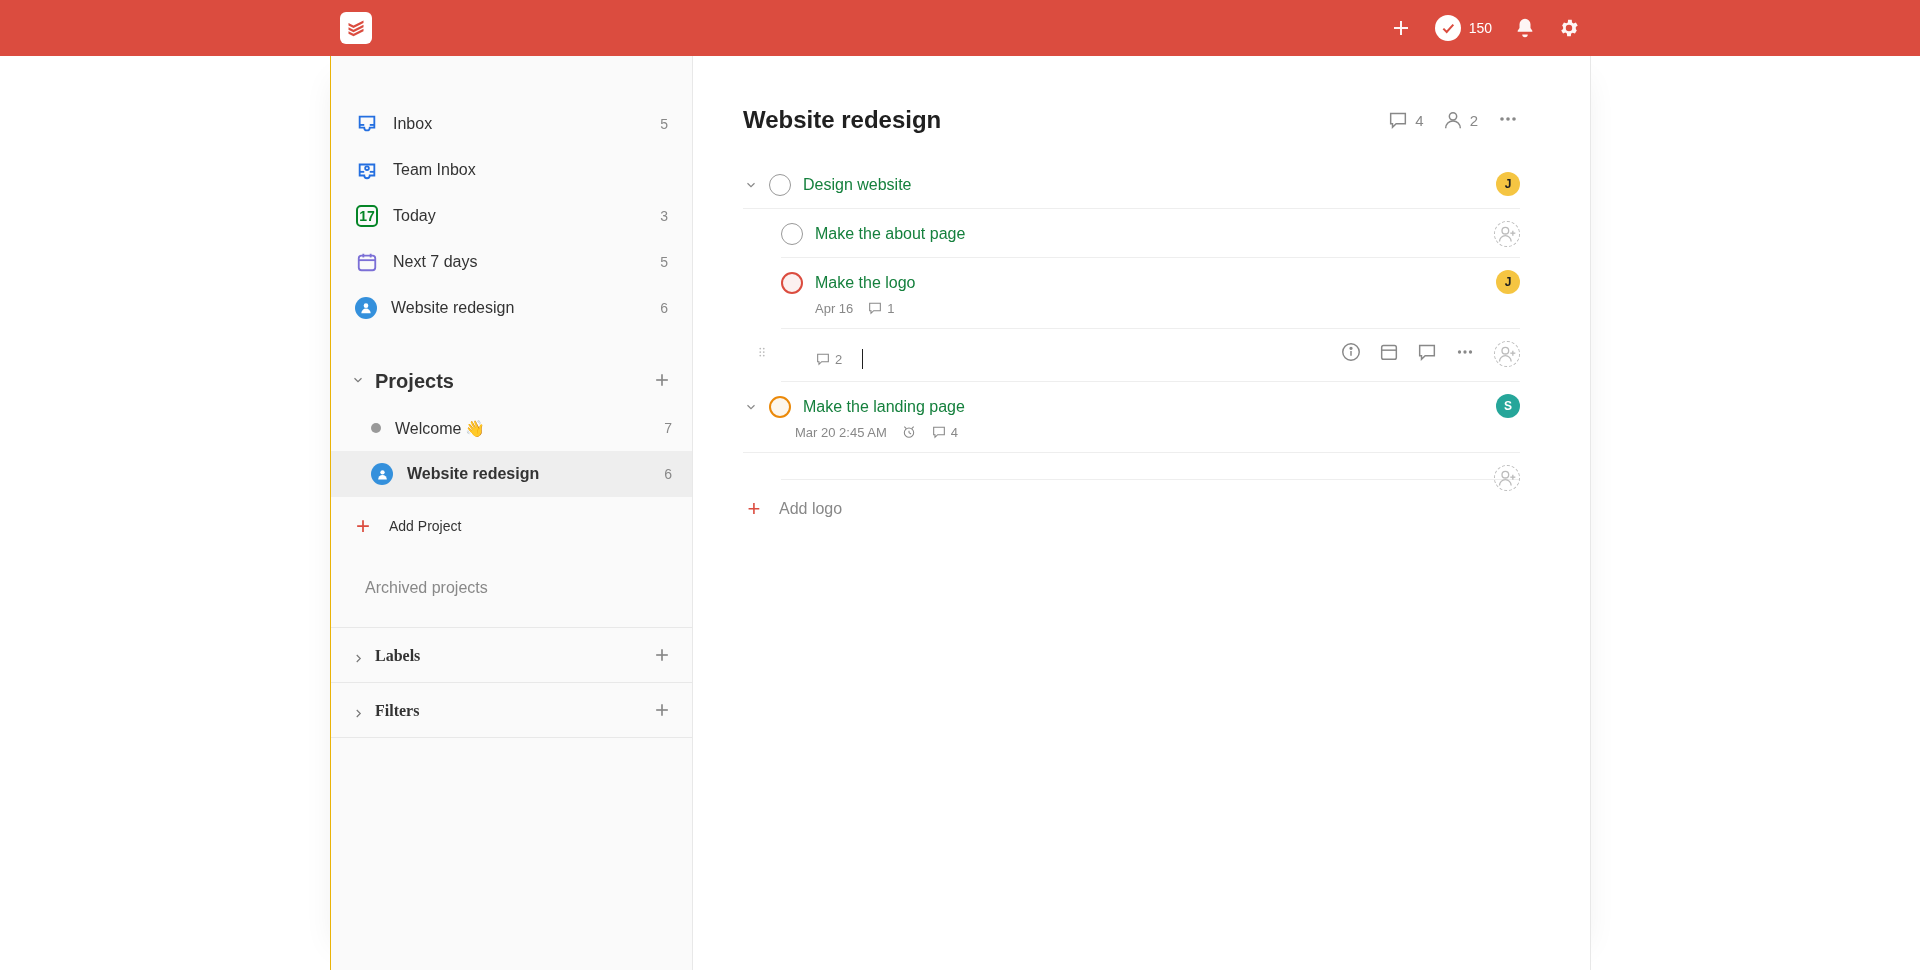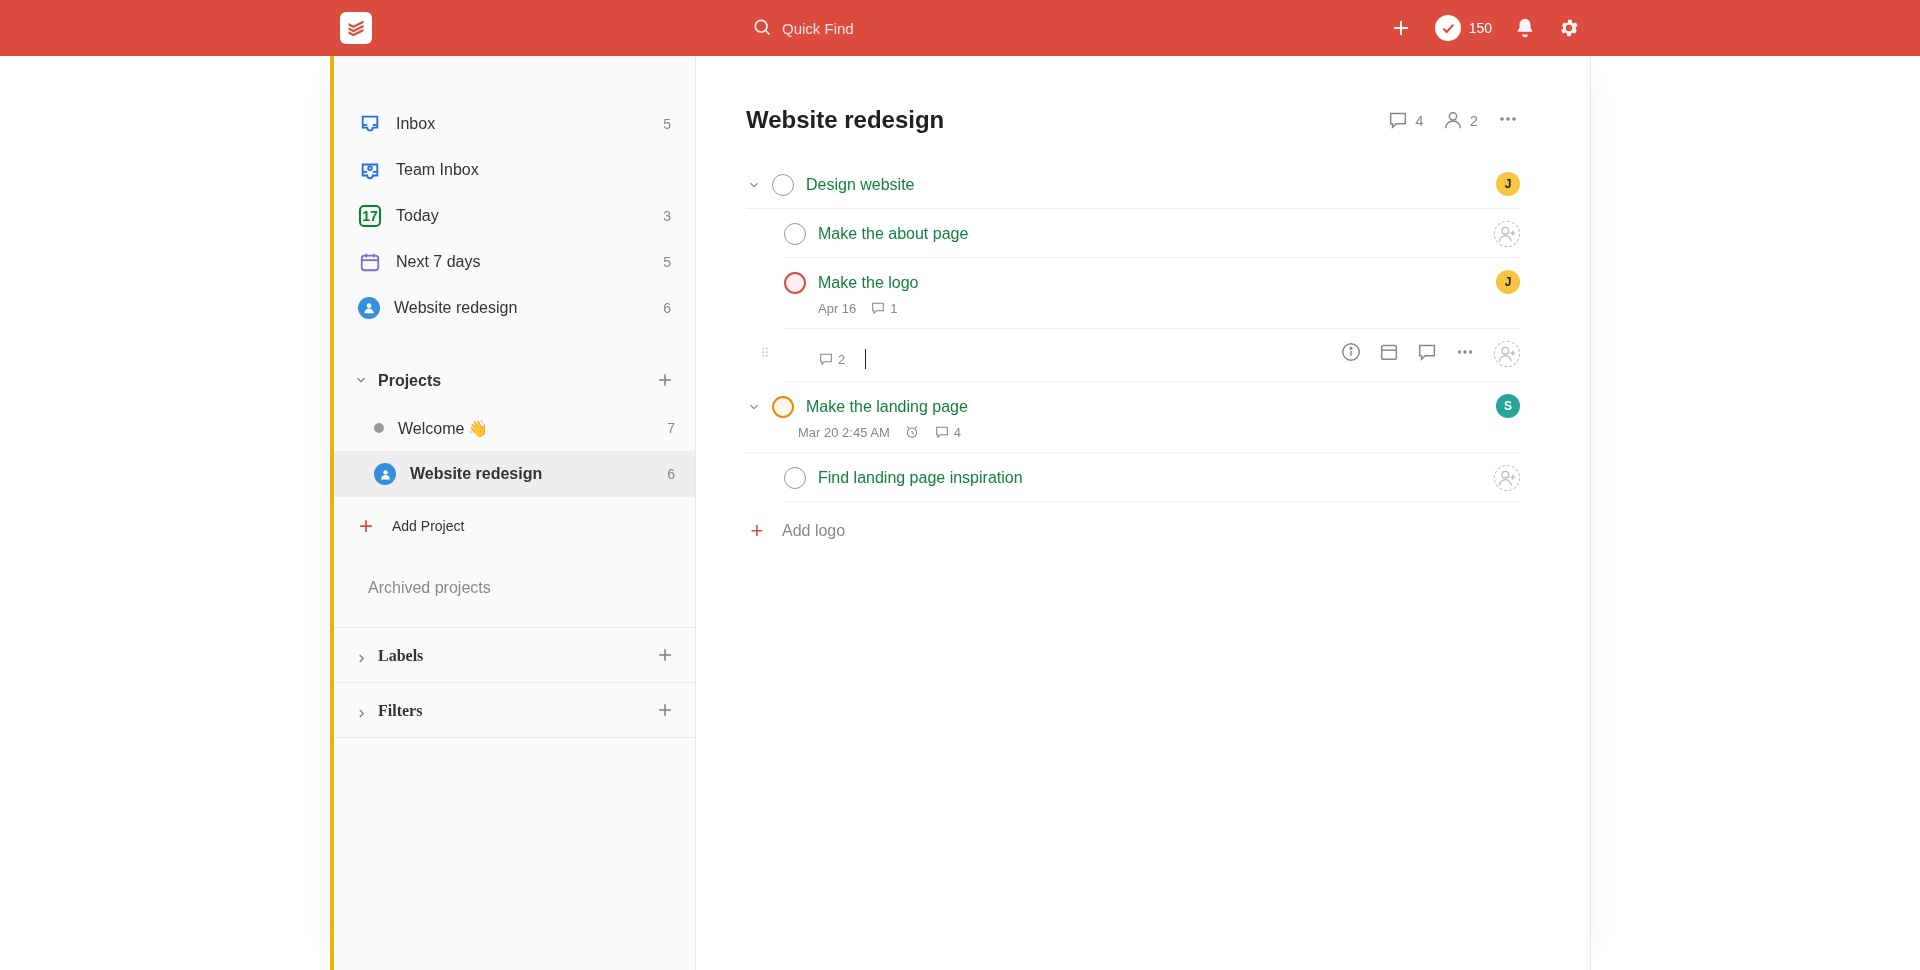--- a/index.html
+++ b/index.html
@@ -81,21 +81,21 @@
   }
   .karma-badge svg { color: #db4c3f; width: 16px; height: 16px; }
 
   
   .app-frame {
     position: absolute;
     top: 56px;
     left: 330px;
     width: 1260px;
     bottom: 0;
-    border-left: 4px solid #eab308;
+    border-left: 1px solid #eab308;
     display: flex;
     box-shadow: -20px 0 30px -25px rgba(0,0,0,0.08), 20px 0 30px -25px rgba(0,0,0,0.08);
   }
   .app-frame-right-border {
     position: absolute;
     top: 56px;
     left: 1590px;
     width: 1px;
     bottom: 0;
     background: #e8e8e8;
@@ -143,21 +143,21 @@
   .user-dot svg { width: 14px; height:14px; }
 
   .section-head {
     display:flex; align-items:center;
     height: 48px;
     padding: 0 20px;
     margin-top: 26px;
     cursor: pointer;
   }
   .section-head .caret { width: 18px; color:#777; margin-right: 6px; }
-  .section-head .sh-label { flex:1; font-weight: 600; font-size: 16px; color:#333; }
+  .section-head .sh-label { flex:1; font-weight: 600; font-size: 20px; color:#333; }
   .section-head .add-btn { color:#888; cursor:pointer; }
 
   .proj-item {
     display:flex; align-items:center;
     height: 46px;
     padding: 0 20px 0 40px;
     cursor:pointer;
     gap: 14px;
   }
   .proj-item.active {
@@ -321,29 +321,20 @@
 <body>
 
 <div class="topbar">
   <div class="topbar-inner">
     <div class="logo">
       <svg viewBox="0 0 24 24">
           <path fill="#db4c3f" d="M3 6l6 3 12-6v3L9 12 3 9zm0 5l6 3 12-6v3L9 17 3 14zm0 5l6 3 12-6v3L9 22 3 19z"></path>
         </svg>
     </div>
 
-    <div class="search-wrap">
-      <span class="search-icon">
-        <svg width="20" height="20" viewBox="0 0 24 24" fill="none" stroke="currentColor" stroke-width="2">
-            <circle cx="11" cy="11" r="7"></circle>
-            <line x1="21" y1="21" x2="16.5" y2="16.5"></line>
-          </svg>
-      </span>
-      <input class="search-input" type="text" placeholder="Quick Find" style="">
-    </div>
 
     <div class="topbar-right">
       <span class="topbar-icon">
         <svg width="24" height="24" viewBox="0 0 24 24" fill="none" stroke="#fff" stroke-width="2">
             <line x1="12" y1="5" x2="12" y2="19"></line>
             <line x1="5" y1="12" x2="19" y2="12"></line>
           </svg>
       </span>
       <span class="karma">
         <span class="karma-badge">
@@ -671,24 +662,20 @@
               </svg>
             <span>4</span>
           </span>
         </div>
         <div class="task-right">
           <span class="avatar teal">S</span>
         </div>
       </div>
 
       <div class="task-row indent-1">
-        <div class="task-top">
-          <span class="checkbox"></span>
-          <span class="task-title">Find landing page inspiration</span>
-        </div>
         <div class="task-right">
           <span class="assign-add">
             <svg viewBox="0 0 24 24" fill="none" stroke="currentColor" stroke-width="1.6">
                 <circle cx="10" cy="8" r="4"></circle>
                 <path d="M3 21a7 7 0 0114 0"></path>
                 <line x1="19" y1="8" x2="19" y2="14"></line>
                 <line x1="16" y1="11" x2="22" y2="11"></line>
               </svg>
           </span>
         </div>

